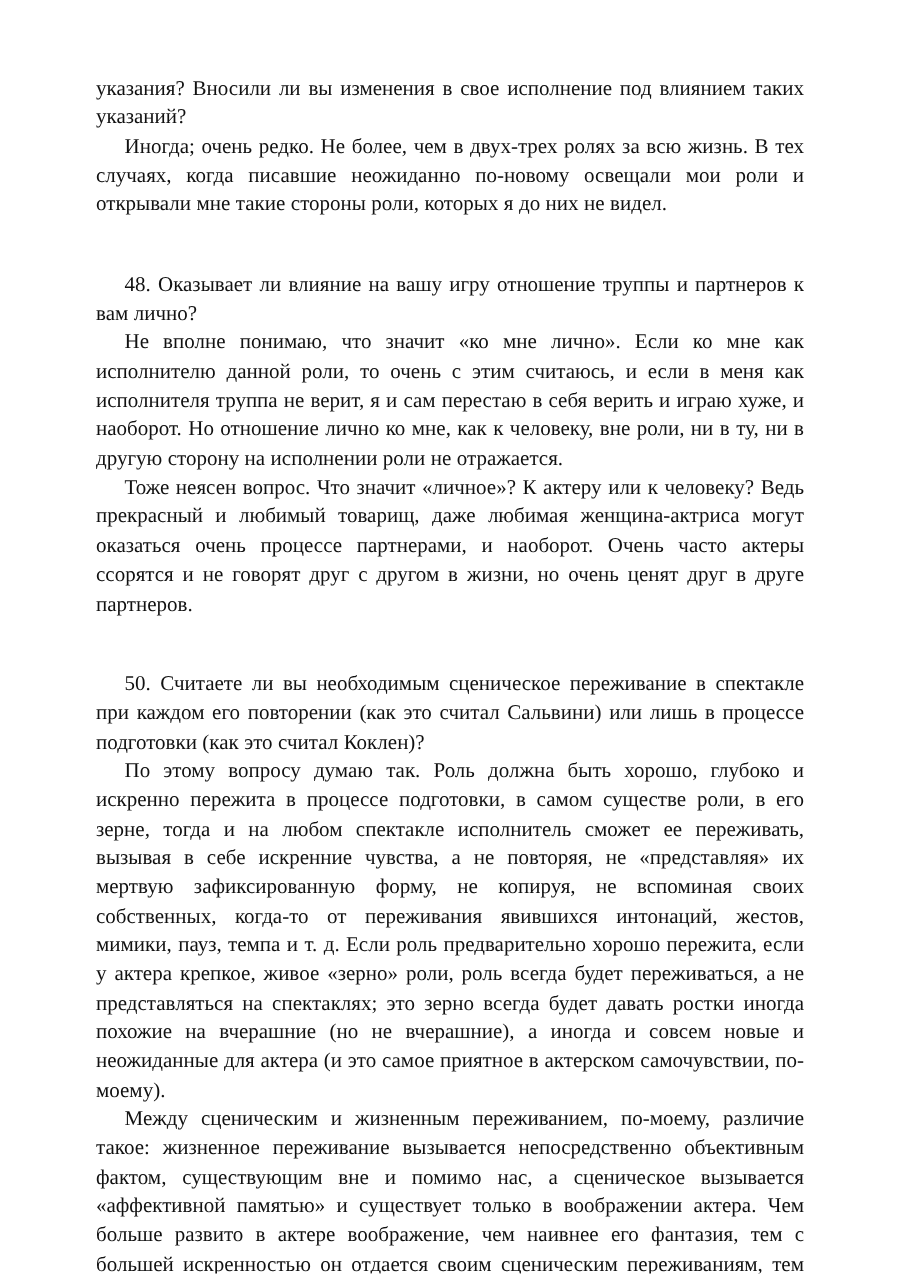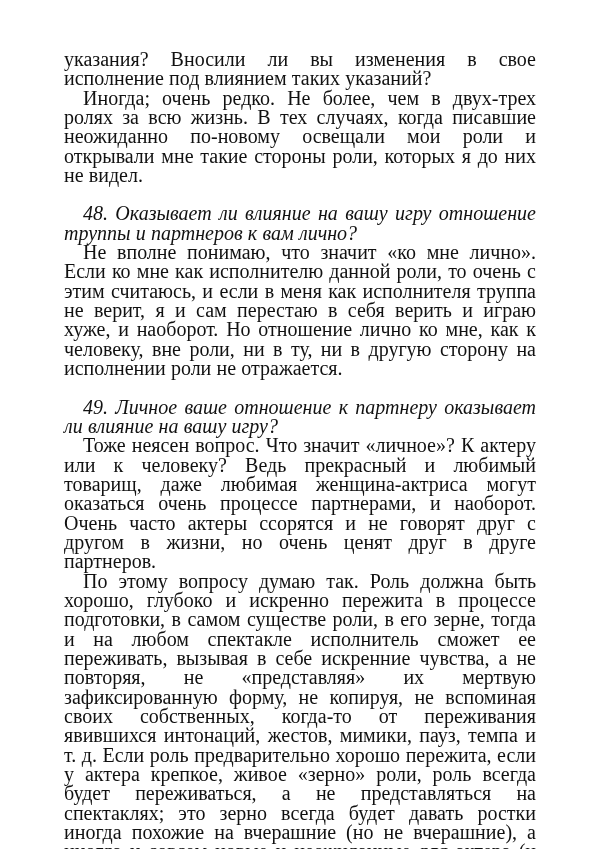--- a/index.html
+++ b/index.html
@@ -25,50 +25,49 @@
   }
   .text-column {
     position: absolute;
     left: 64px;
     top: 50px;
     width: 472px;
   }
   p.para {
     margin: 0;
     padding: 0;
-    font-size: 20px;
+    font-size: 14px;
     line-height: 19.35px;
     text-align: justify;
     text-justify: inter-word;
     hyphens: none;
     -webkit-hyphens: none;
     word-spacing: 0.01em;
   }
   p.para.indent {
     text-indent: 19px;
   }
   
   p.para.block-start {
-    margin-top: 19px;
-    font-style: italic;
+    margin-top: 34px;
   }
 </style>
 </head>
 <body>
 
 <div class="page">
   <div class="text-column">
 
     <p class="para">указания? Вносили ли вы изменения в свое исполнение под влиянием таких указаний?</p>
     <p class="para indent">Иногда; очень редко. Не более, чем в двух-трех ролях за всю жизнь. В тех случаях, когда писавшие неожиданно по-новому освещали мои роли и открывали мне такие стороны роли, которых я до них не видел.</p>
 
     <p class="para indent block-start">48. Оказывает ли влияние на вашу игру отношение труппы и партнеров к вам лично?</p>
     <p class="para indent">Не вполне понимаю, что значит «ко мне лично». Если ко мне как исполнителю данной роли, то очень с этим считаюсь, и если в меня как исполнителя труппа не верит, я и сам перестаю в себя верить и играю хуже, и наоборот. Но отношение лично ко мне, как к человеку, вне роли, ни в ту, ни в другую сторону на исполнении роли не отражается.</p>
 
-    <p class="para indent block-start">49. Личное ваше отношение к партнеру оказывает ли влияние на вашу игру?</p>
     <p class="para indent">Тоже неясен вопрос. Что значит «личное»? К актеру или к человеку? Ведь прекрасный и любимый товарищ, даже любимая женщина-актриса могут оказаться очень процессе партнерами, и наоборот. Очень часто актеры ссорятся и не говорят друг с другом в жизни, но очень ценят друг в друге партнеров.</p>
 
+    <p class="para indent block-start">50. Считаете ли вы необходимым сценическое переживание в спектакле при каждом его повторении (как это считал Сальвини) или лишь в процессе подготовки (как это считал Коклен)?</p>
     <p class="para indent">По этому вопросу думаю так. Роль должна быть хорошо, глубоко и искренно пережита в процессе подготовки, в самом существе роли, в его зерне, тогда и на любом спектакле исполнитель сможет ее переживать, вызывая в себе искренние чувства, а не повторяя, не «представляя» их мертвую зафиксированную форму, не копируя, не вспоминая своих собственных, когда-то от переживания явившихся интонаций, жестов, мимики, пауз, темпа и т. д. Если роль предварительно хорошо пережита, если у актера крепкое, живое «зерно» роли, роль всегда будет переживаться, а не представляться на спектаклях; это зерно всегда будет давать ростки иногда похожие на вчерашние (но не вчерашние), а иногда и совсем новые и неожиданные для актера (и это самое приятное в актерском самочувствии, по-моему).</p>
 
     <p class="para indent">Между сценическим и жизненным переживанием, по-моему, различие такое: жизненное переживание вызывается непосредственно объективным фактом, существующим вне и помимо нас, а сценическое вызывается «аффективной памятью» и существует только в воображении актера. Чем больше развито в актере воображение, чем наивнее его фантазия, тем с большей искренностью он отдается своим сценическим переживаниям, тем более сходны и более сливаются его сценические переживания с жизненными, отличаясь,</p>
 
   </div>
 </div>
 
 </body></html>

